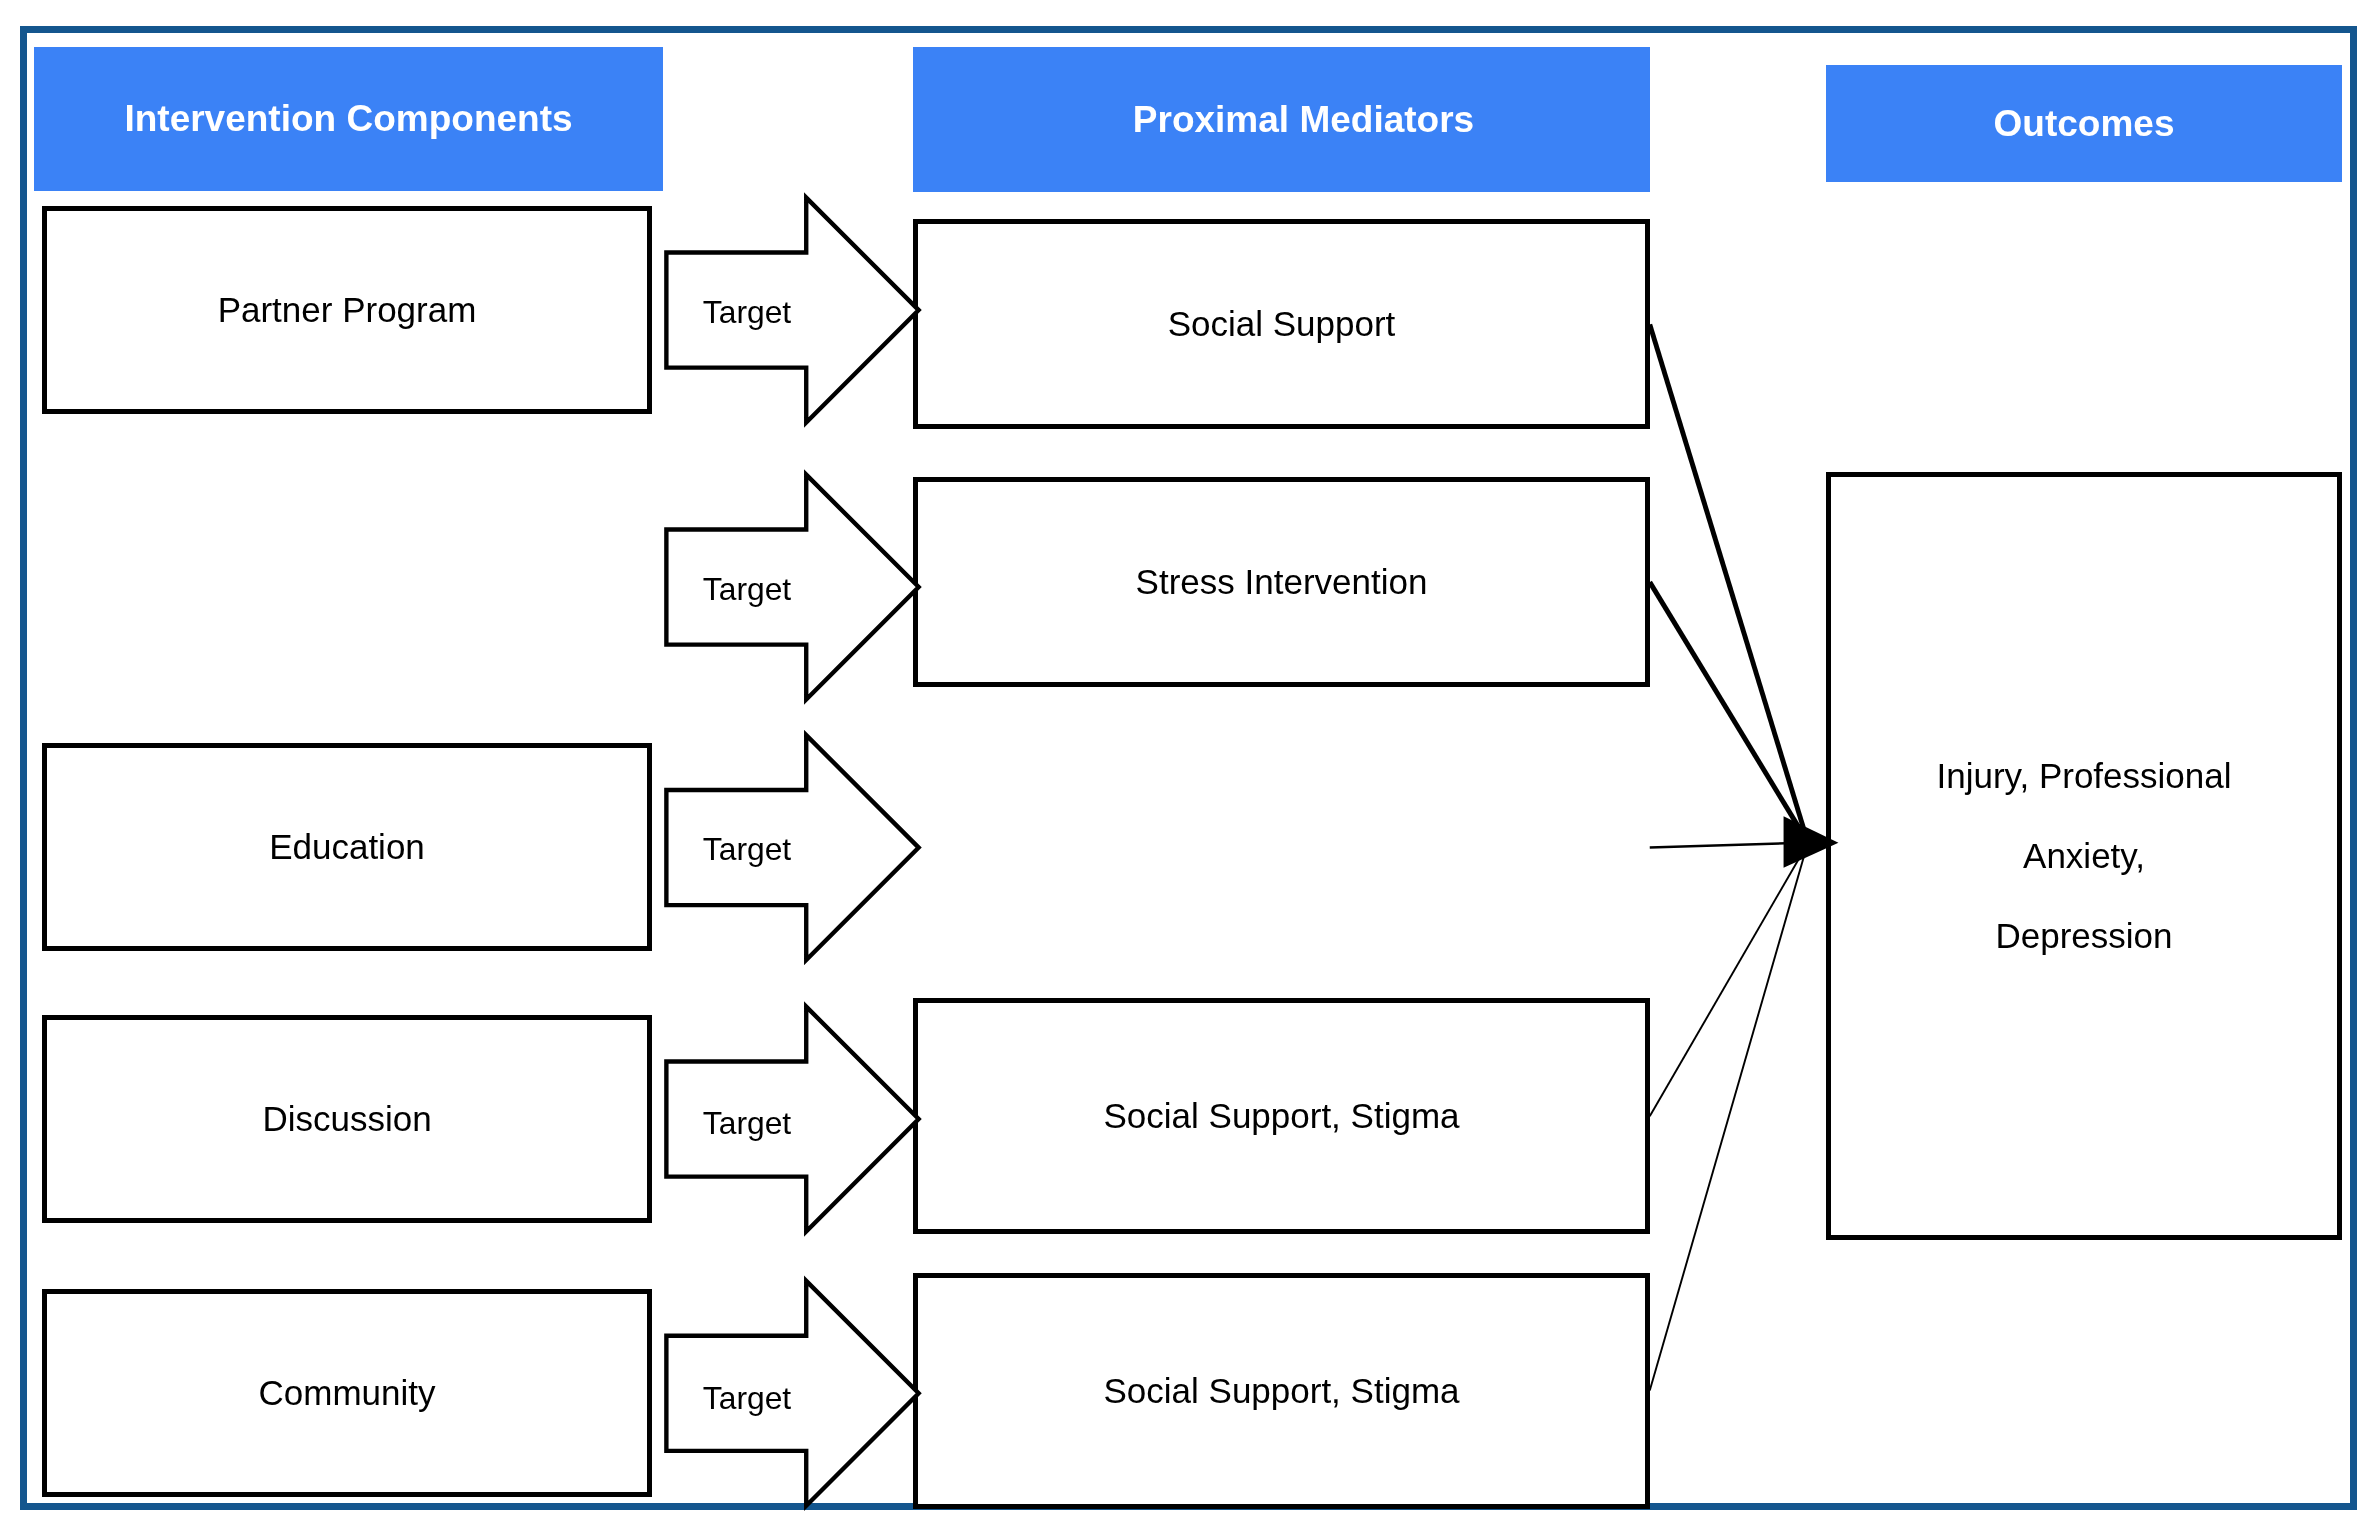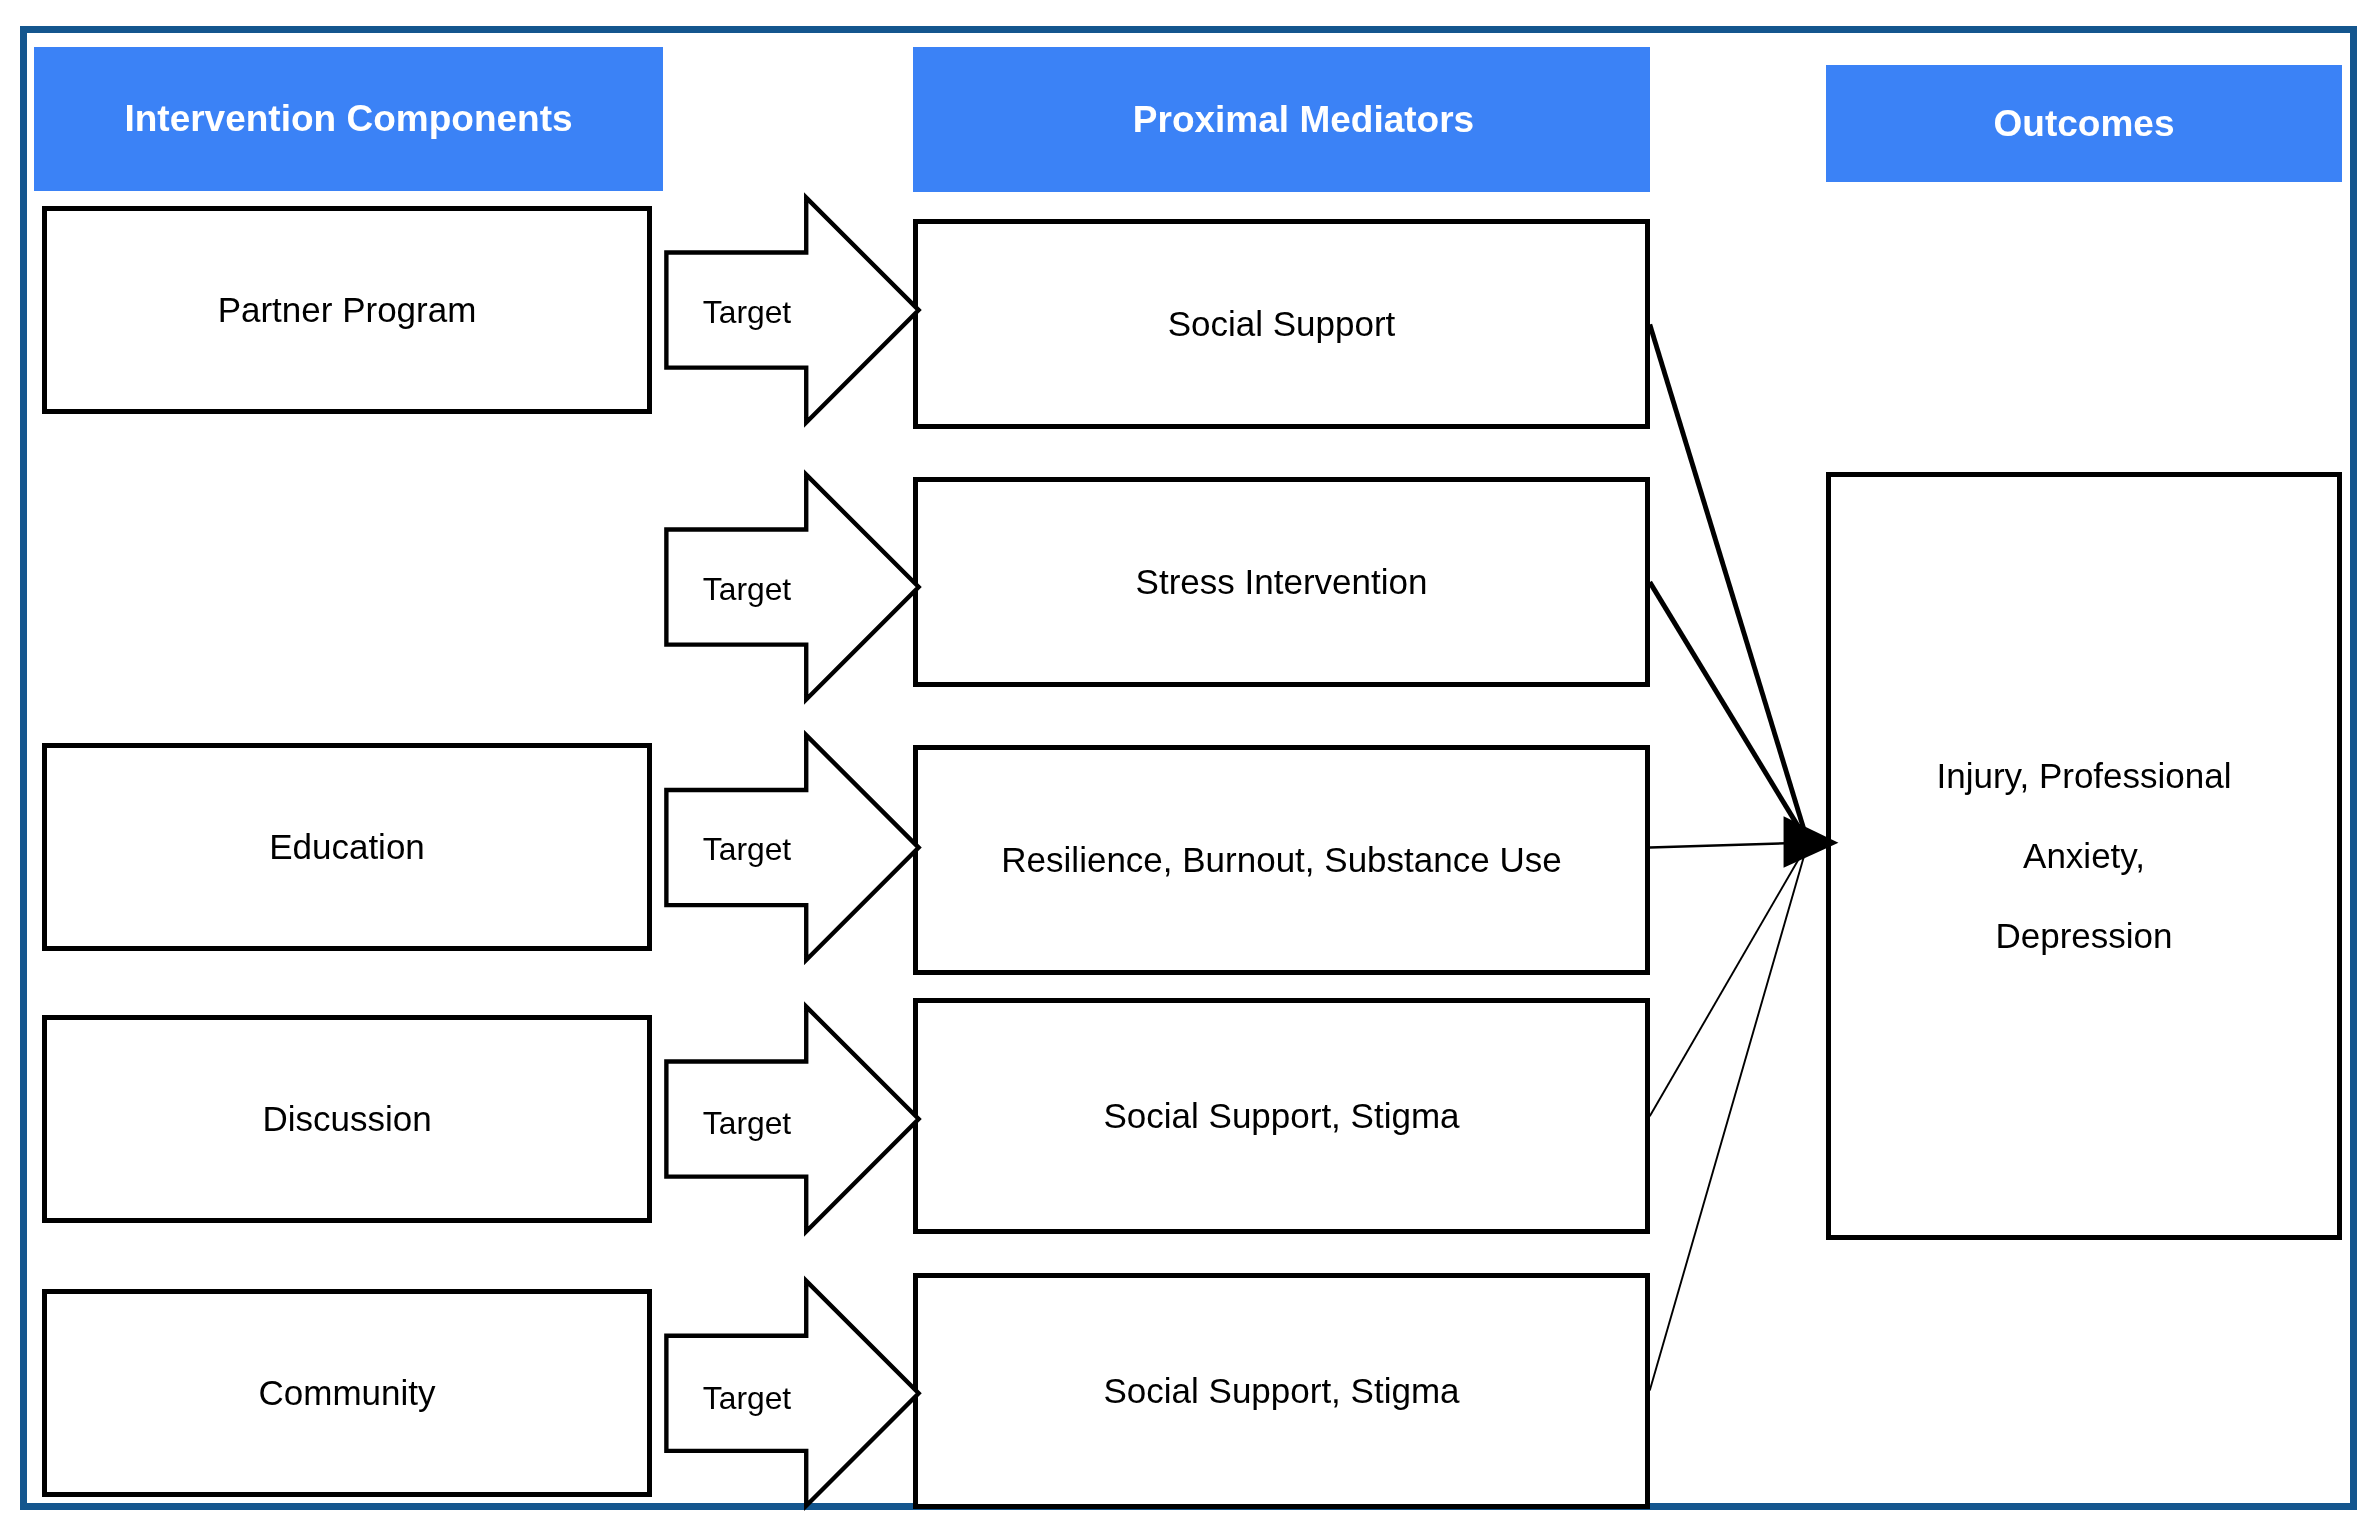--- a/index.html
+++ b/index.html
@@ -128,23 +128,20 @@
   <div class="box left-box" id="ibox-4">
     <span>Community</span>
   </div>
 
   <div class="box mid-box" id="mbox-0">
     <span>Social Support</span>
   </div>
   <div class="box mid-box" id="mbox-1">
     <span>Stress Intervention</span>
   </div>
-  <div class="box mid-box" id="mbox-2">
-    <span>Resilience, Burnout, Substance Use</span>
-  </div>
   <div class="box mid-box" id="mbox-3">
     <span>Social Support, Stigma</span>
   </div>
   <div class="box mid-box" id="mbox-4">
     <span>Social Support, Stigma</span>
   </div>
 
   <div class="box" id="outcomes-box">
     <div>Injury, Professional</div>
     <div>Anxiety,</div>

